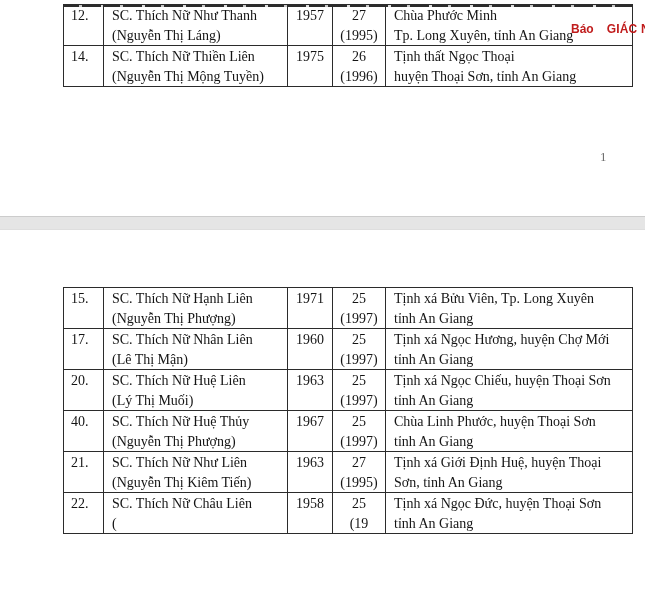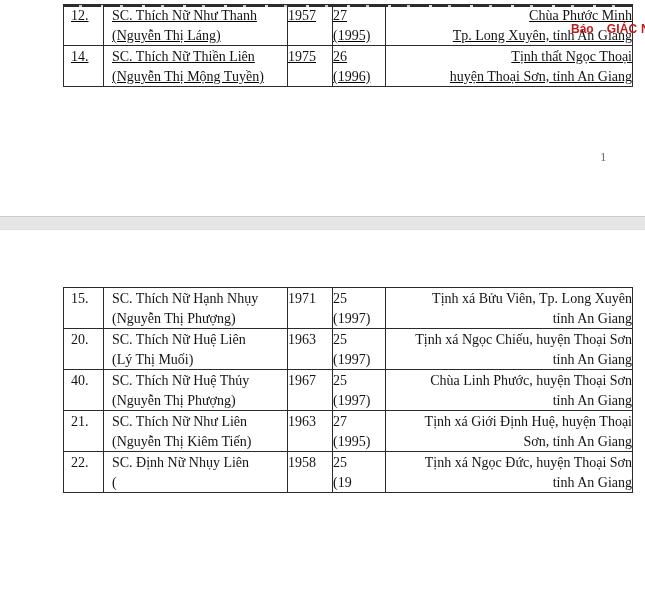--- a/index.html
+++ b/index.html
@@ -6,21 +6,21 @@
     margin: 0; padding: 0;
     width: 645px; height: 599px;
     overflow: hidden;
     background: #ffffff;
     font-family: "Liberation Serif", serif;
   }
   .viewport { position: relative; width: 645px; height: 599px; }
 
   
   .page { position: relative; background: #ffffff; }
-  .page-1 { height: 212px; text-decoration: underline; }
+  .page-1 { height: 212px; }
   .page-2 { height: 373px; overflow: hidden; }
 
   
   .page-gap {
     height: 14px;
     box-sizing: border-box;
     background: #e5e5e5;
     border-top: 1px solid #cccccc;
     border-bottom: 1px solid #dedede;
   }
@@ -62,22 +62,22 @@
   col.c-addr  { width: 247px; }
 
   .line {
     line-height: 19px;
     padding-top: 1px;
     white-space: nowrap;
     overflow: hidden;
   }
   td.no   .line { padding-left: 7px; }
   td.name .line { padding-left: 8px; }
-  td.addr .line { padding-left: 8px; text-align: right; }
-  td.birth .line, td.age .line { }
+  td.addr .line { padding-left: 8px; }
+  td.birth .line, td.age .line { text-align: center; }
 
   
   .watermark {
     position: absolute;
     top: 18px; left: 571px;
     display: flex;
     align-items: baseline;
     font-family: "Liberation Sans", sans-serif;
     font-weight: bold;
     white-space: nowrap;
@@ -173,37 +173,57 @@
           <col class="c-birth">
           <col class="c-age">
           <col class="c-addr">
       </colgroup>
       <tbody id="tbody-p2">
   <tr>
     <td class="no">
       <div class="line">15.</div>
     </td>
     <td class="name">
-      <div class="line">SC. Thích Nữ Hạnh Nhụy</div>
+      <div class="line">SC. Thích Nữ Hạnh Liên</div>
       <div class="line">(Nguyễn Thị Phượng)</div>
     </td>
     <td class="birth">
       <div class="line">1971</div>
     </td>
     <td class="age">
       <div class="line">25</div>
       <div class="line">(1997)</div>
     </td>
     <td class="addr">
       <div class="line">Tịnh xá Bửu Viên, Tp. Long Xuyên</div>
       <div class="line">tỉnh An Giang</div>
     </td>
   </tr>
 
 
+  <tr>
+    <td class="no">
+      <div class="line">17.</div>
+    </td>
+    <td class="name">
+      <div class="line">SC. Thích Nữ Nhân Liên</div>
+      <div class="line">(Lê Thị Mận)</div>
+    </td>
+    <td class="birth">
+      <div class="line">1960</div>
+    </td>
+    <td class="age">
+      <div class="line">25</div>
+      <div class="line">(1997)</div>
+    </td>
+    <td class="addr">
+      <div class="line">Tịnh xá Ngọc Hương, huyện Chợ Mới</div>
+      <div class="line">tỉnh An Giang</div>
+    </td>
+  </tr>
 
 
   <tr>
     <td class="no">
       <div class="line">20.</div>
     </td>
     <td class="name">
       <div class="line">SC. Thích Nữ Huệ Liên</div>
       <div class="line">(Lý Thị Muối)</div>
     </td>
@@ -260,21 +280,21 @@
       <div class="line">Tịnh xá Giới Định Huệ, huyện Thoại</div>
       <div class="line">Sơn, tỉnh An Giang</div>
     </td>
   </tr>
 
   <tr>
     <td class="no">
       <div class="line">22.</div>
     </td>
     <td class="name">
-      <div class="line">SC. Định Nữ Nhụy Liên</div>
+      <div class="line">SC. Thích Nữ Châu Liên</div>
       <div class="line">(</div>
     </td>
     <td class="birth">
       <div class="line">1958</div>
     </td>
     <td class="age">
       <div class="line">25</div>
       <div class="line">(19</div>
     </td>
     <td class="addr">

